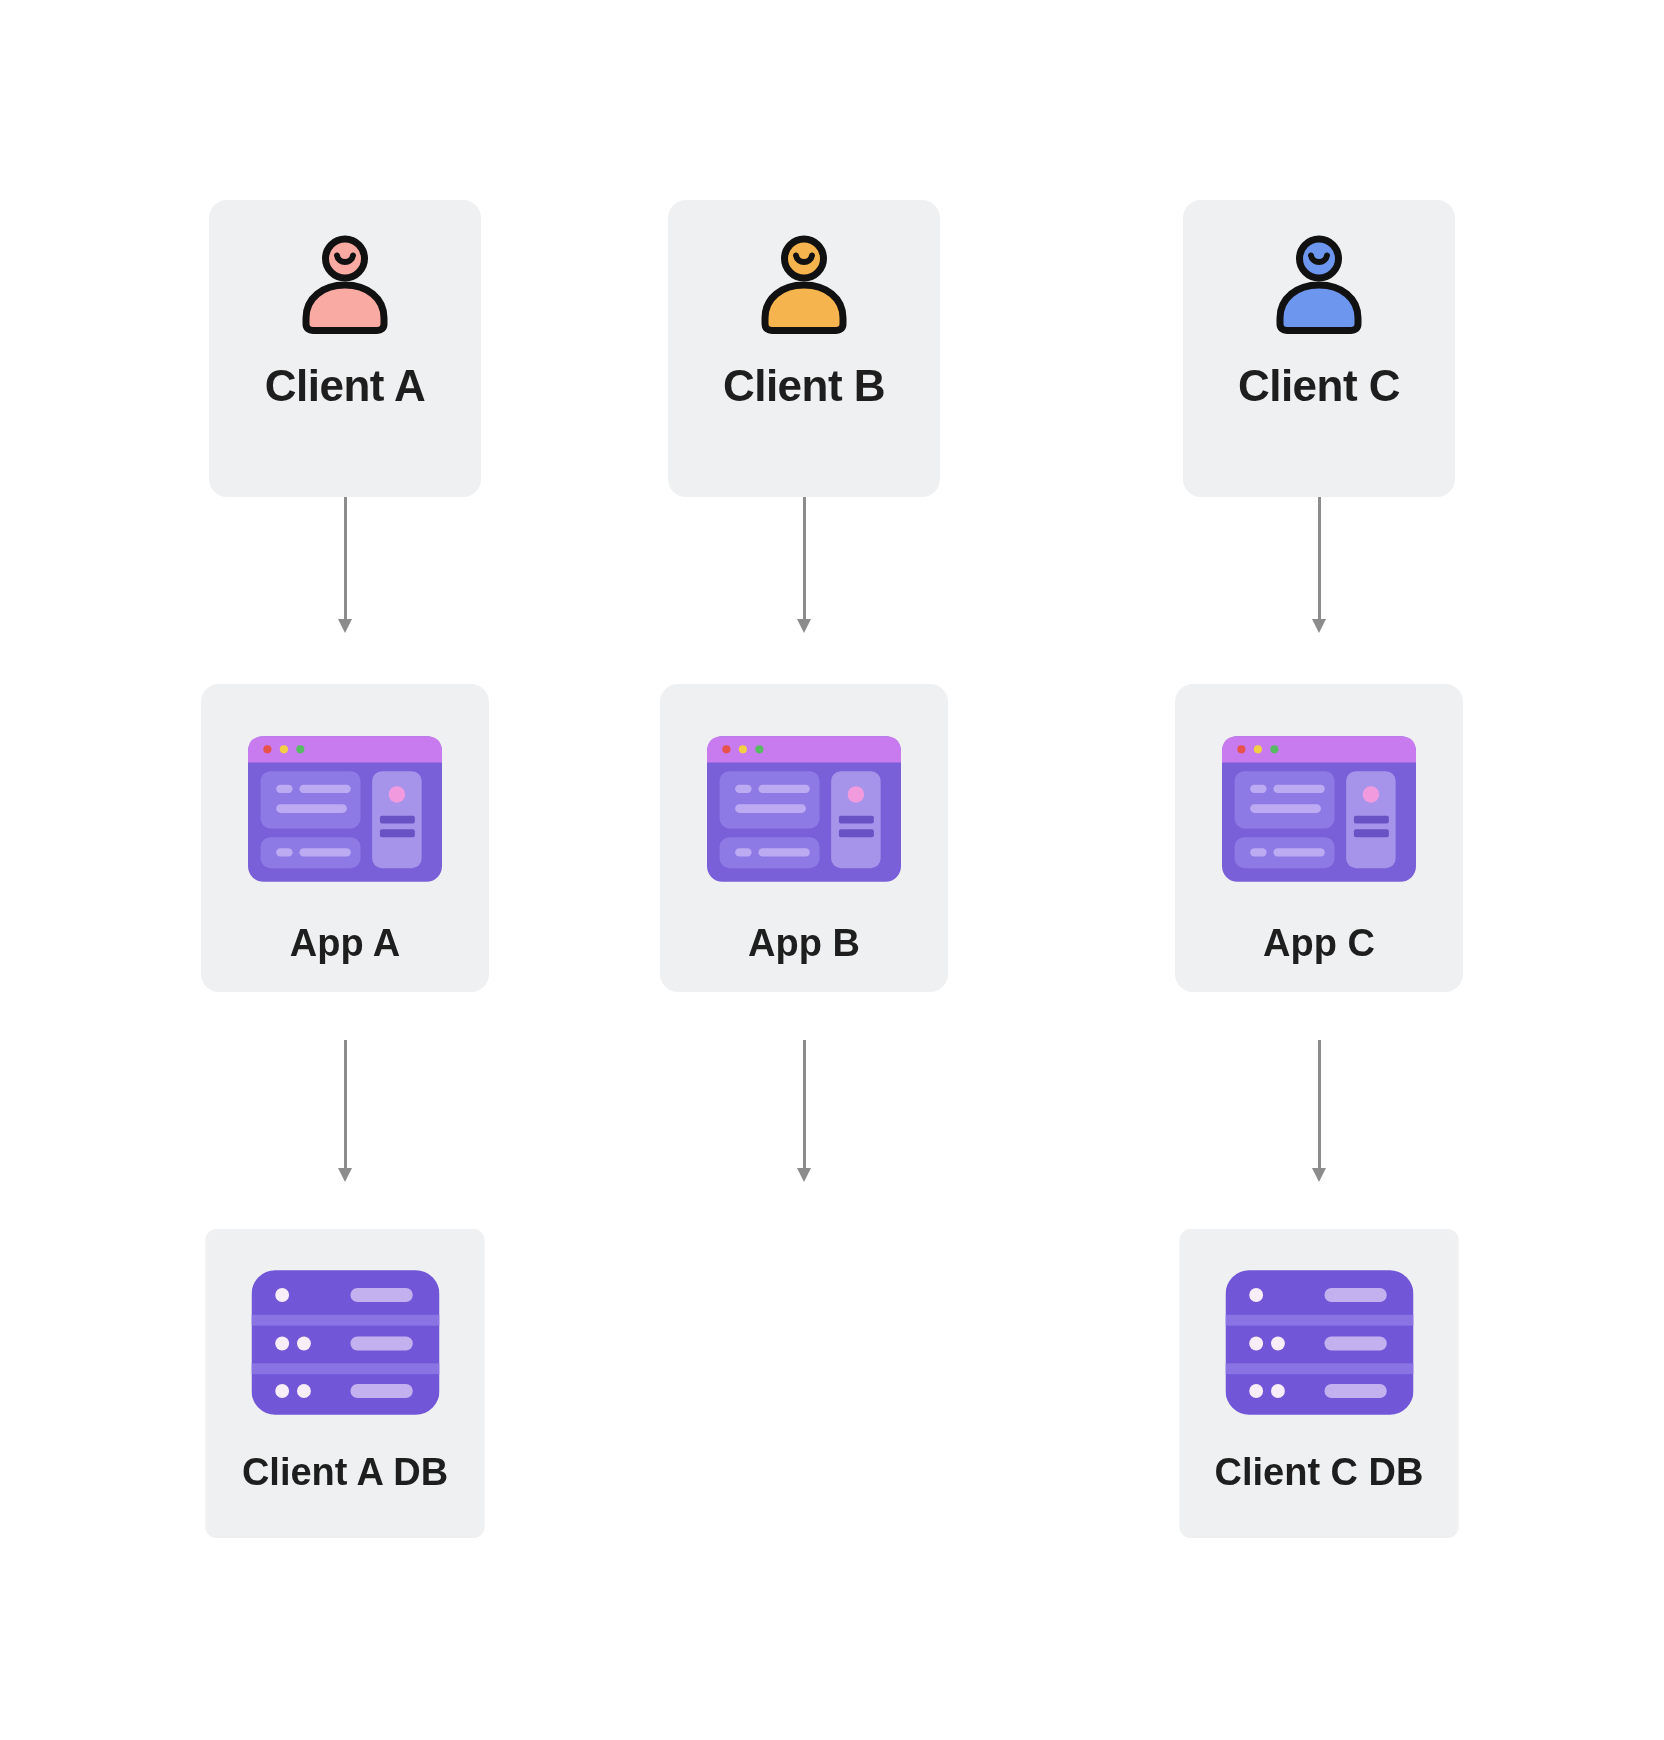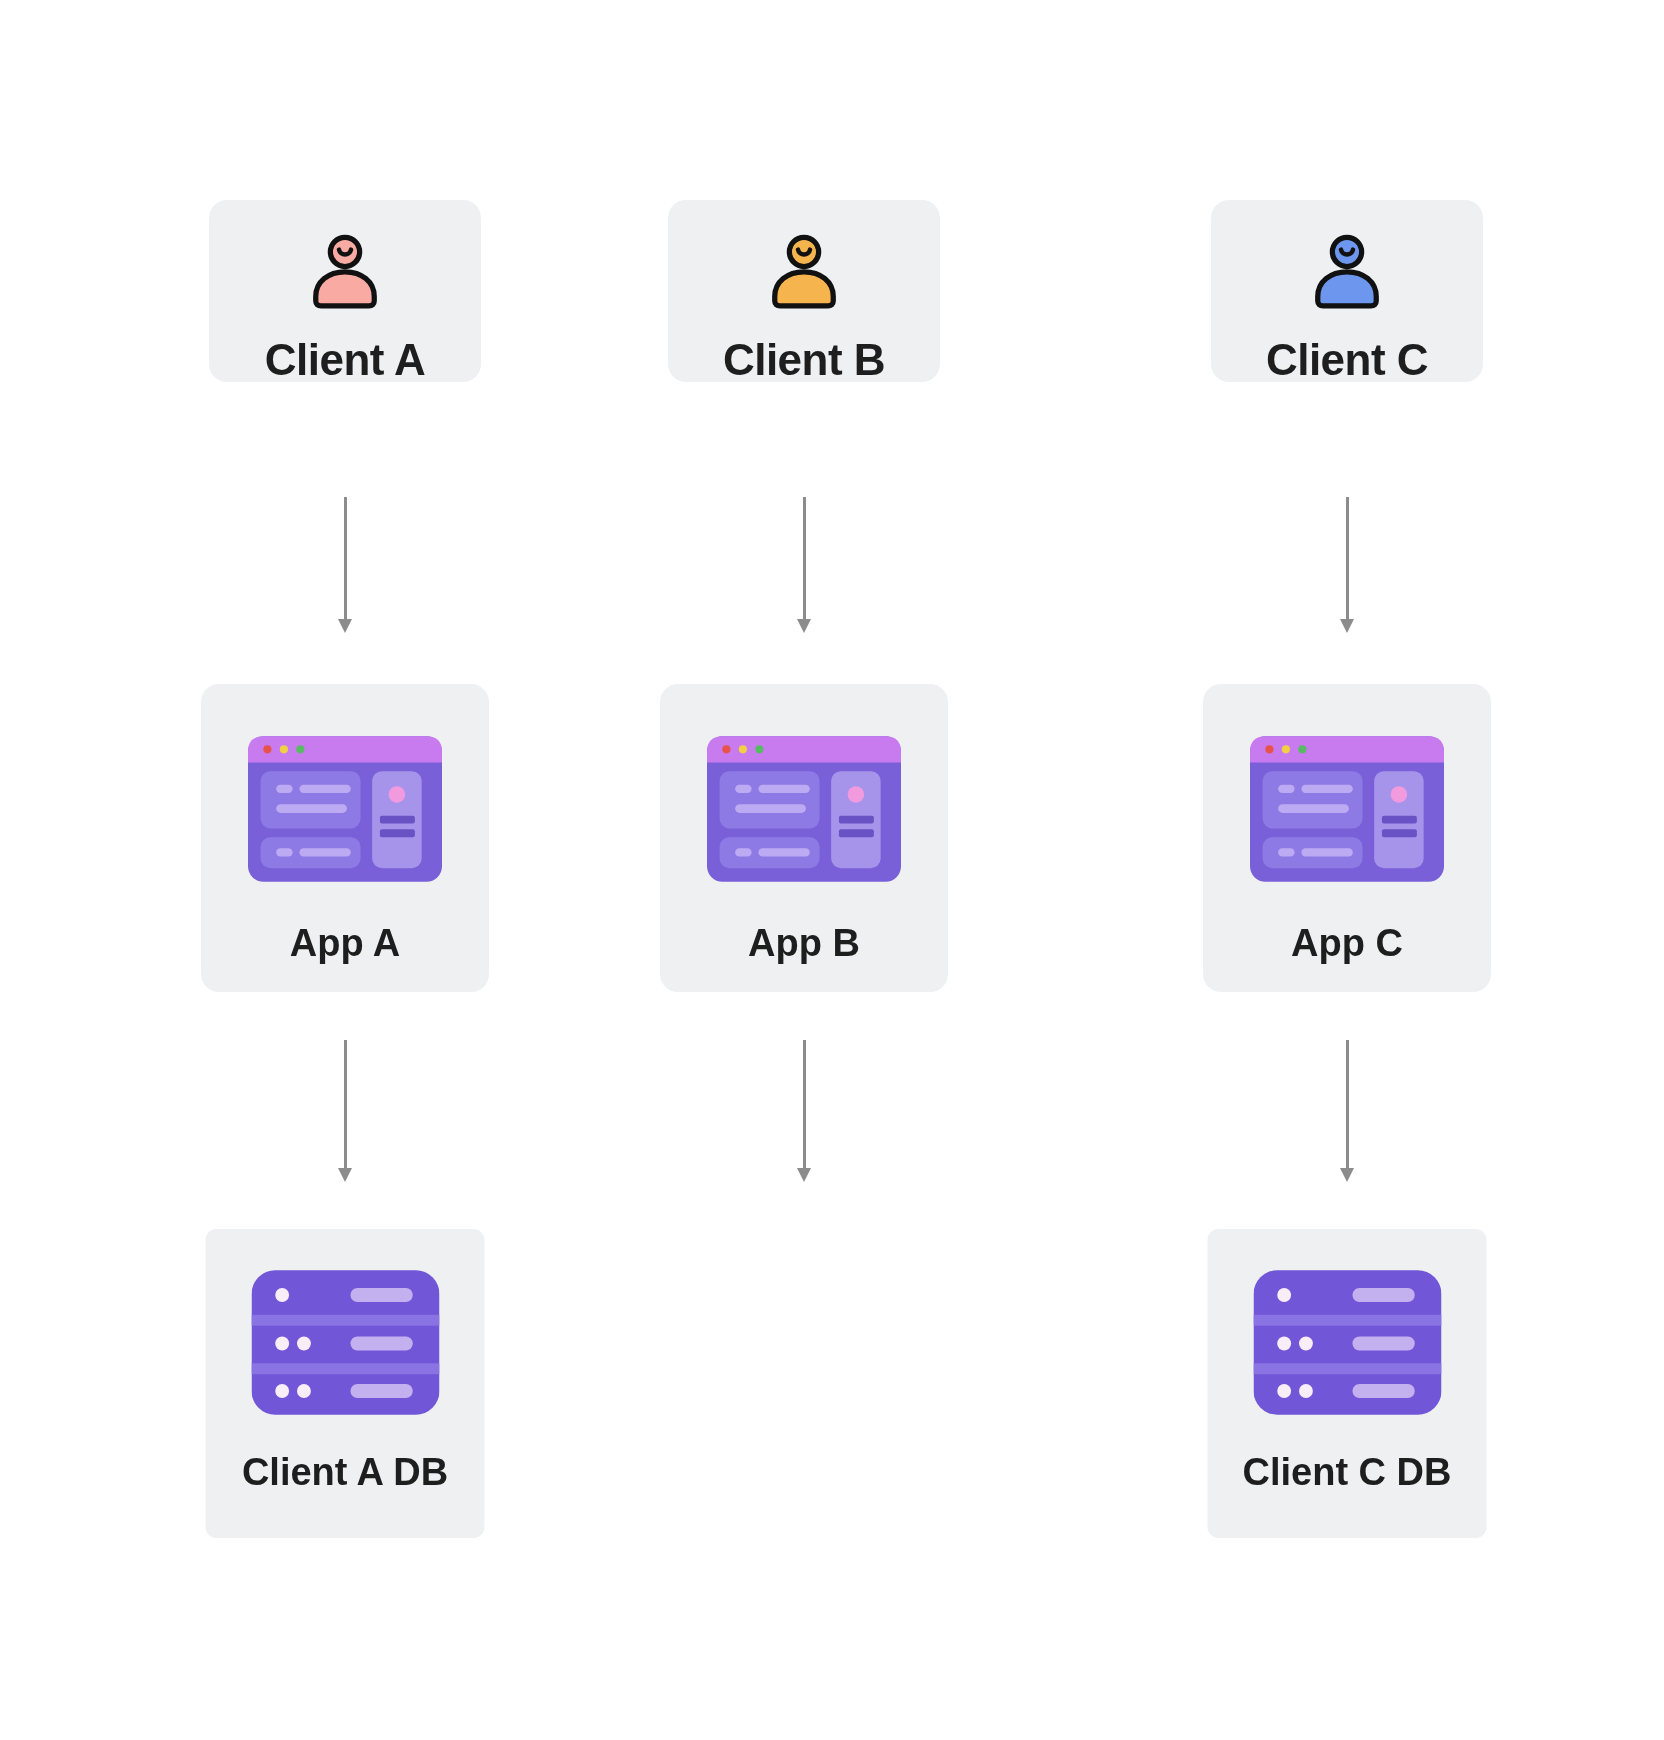--- a/index.html
+++ b/index.html
@@ -6,29 +6,29 @@
   .canvas {
     position:relative;
     width:1664px; height:1740px;
     background:#ffffff;
     font-family:"Liberation Sans", sans-serif;
     overflow:hidden;
   }
   .col { position:absolute; top:0; width:340px; height:1740px; }
   .col-a { left:175px; }
   .col-b { left:634px; }
-  .col-c { left:1177px; }
+  .col-c { left:1149px; }
 
   .card {
     position:absolute; left:50%; transform:translateX(-50%);
     background:#eff0f1; border-radius:18px;
     display:flex; flex-direction:column; align-items:center;
     box-sizing:border-box;
   }
-  .client-card { top:200px; width:272px; height:182px; padding-top:32px; }
+  .client-card { top:200px; width:272px; height:297px; padding-top:32px; }
   .app-card    { top:684px; width:288px; height:308px; padding-top:52px; }
   .db-card     { top:1229px; width:279px; height:309px; padding-top:41px;border-radius:11px; }
 
   .label { color:#1e1e1e; font-weight:600; white-space:nowrap; text-align:center; }
   .label-lg { font-size:44px; line-height:1; margin-top:28px; letter-spacing:-0.5px; }
   .app-card .label-md { font-size:38px; line-height:1; margin-top:42px; }
   .db-card  .label-md { font-size:38px; line-height:1; margin-top:38px; }
 
   .arrow {
     position:absolute; left:50%; transform:translateX(-50%);

